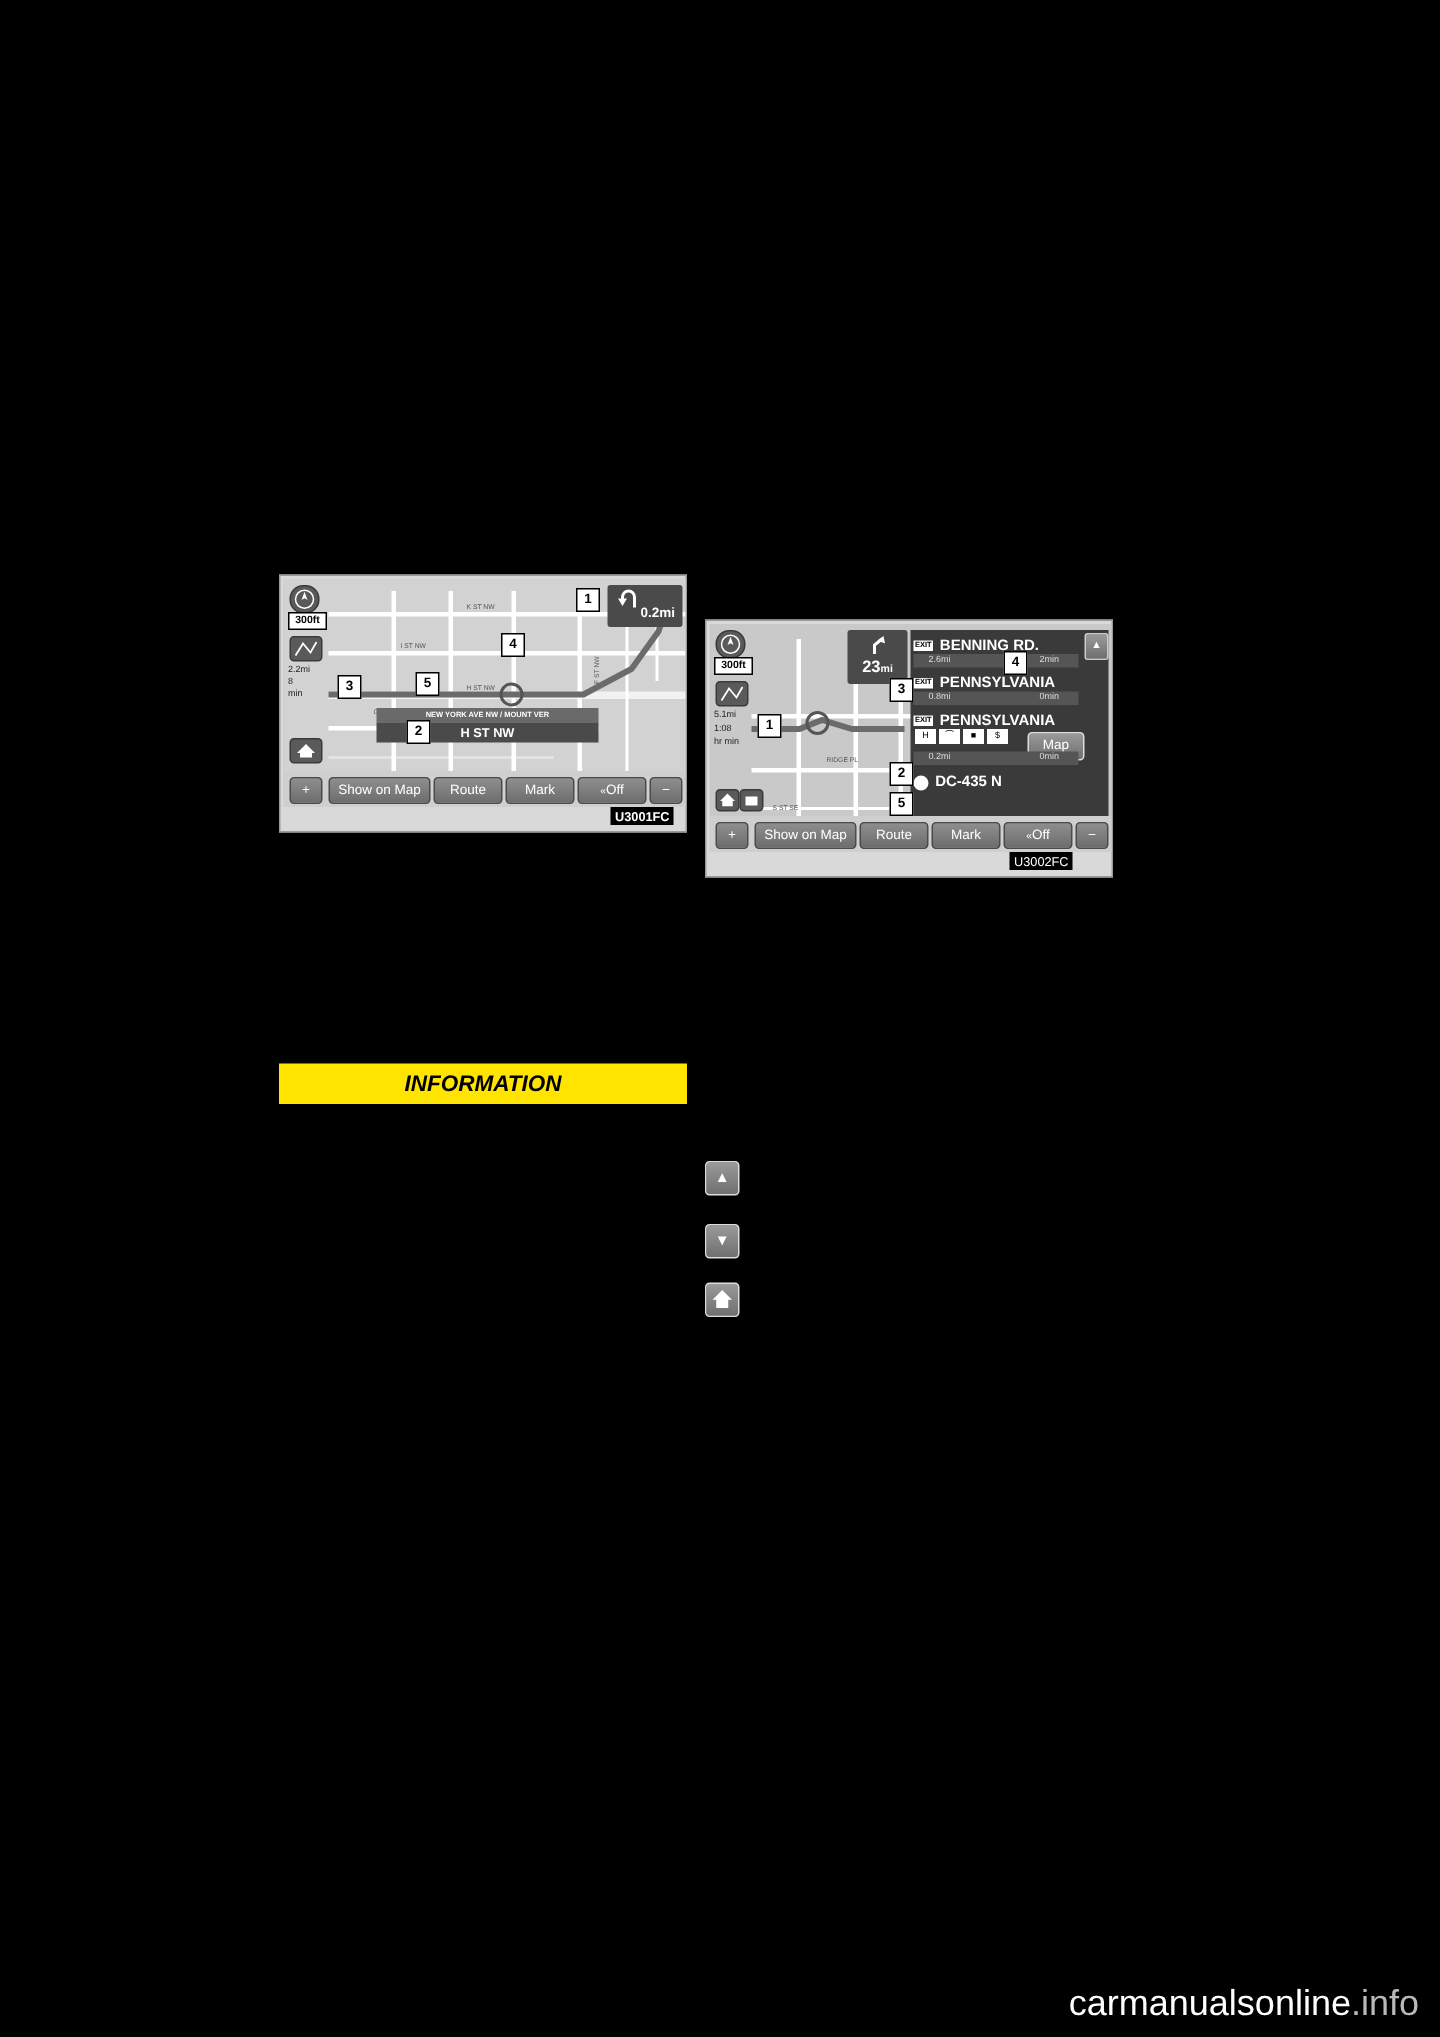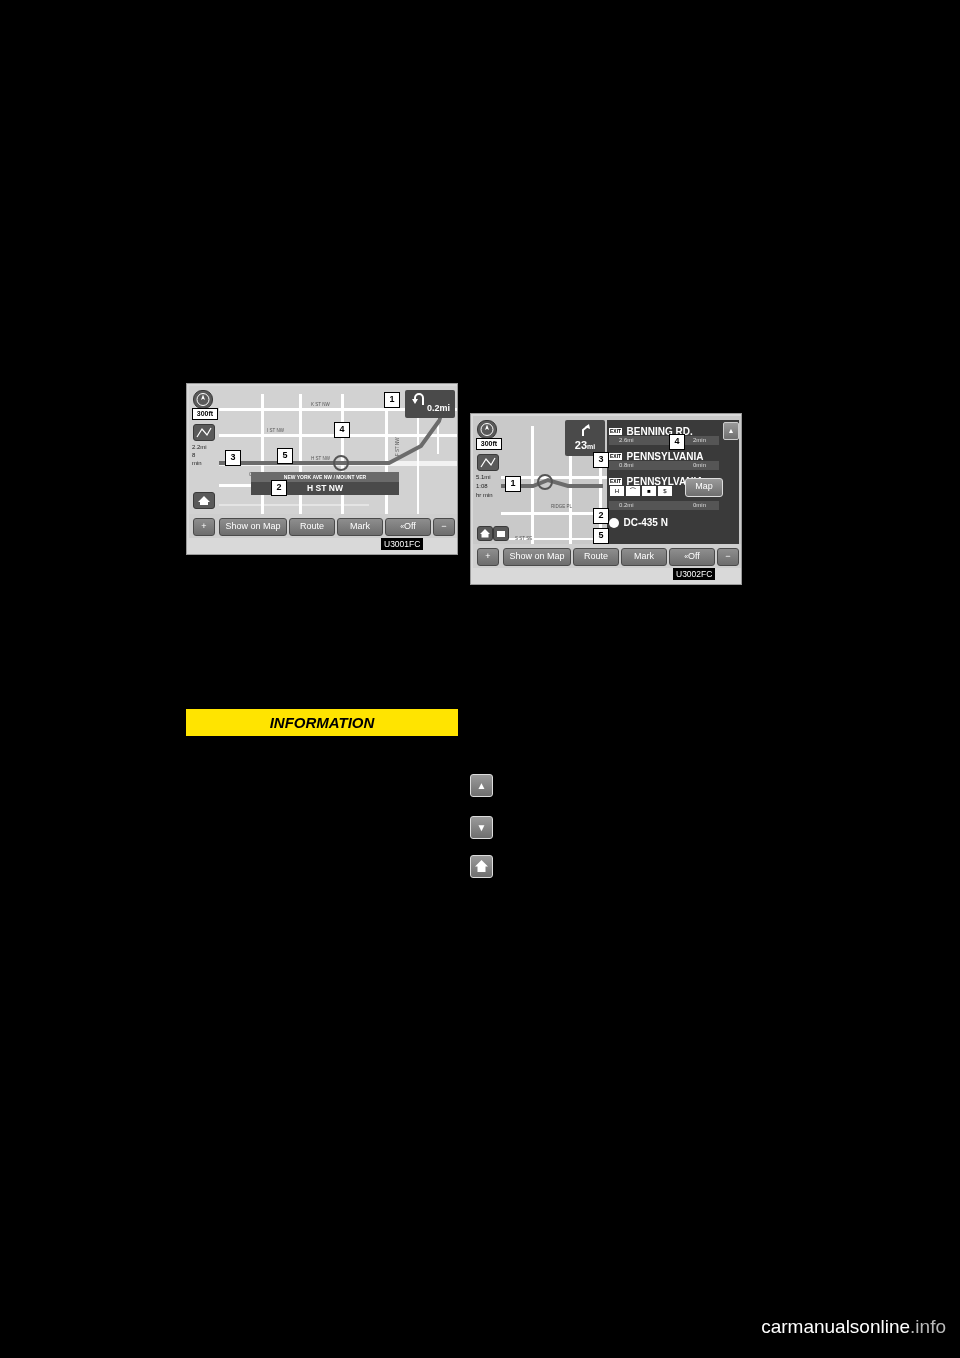--- a/index.html
+++ b/index.html
@@ -228,23 +228,23 @@
     color: #ffffff;
     font-size: 10px;
     line-height: 21px;
     text-align: center;
   }
 
   
   #footer {
     position: absolute;
     right: 14px;
-    bottom: 20px;
-    color: #ffffff;
-    font-size: 19px;
+    bottom: 8px;
+    color: #ffffff;
+    font-size: 24px;
     font-family: "Liberation Sans", sans-serif;
   }
   #footer .dim { color: #b9b9b9; }
 </style>
 </head>
 <body>
 
 <div id="fig1">
   <div class="screen">
     <div class="mapbg"></div>
@@ -316,21 +316,21 @@
     <div style="position:absolute; left:0; top:128px; width:268px; height:24px; background:#cfcfcf;"></div>
     <div class="btmbtn" style="left:4px; top:132px; width:20px; height:16px; line-height:14px;">+</div>
     <div class="btmbtn" style="left:30px; top:132px; width:66px; height:16px;">Show on Map</div>
     <div class="btmbtn" style="left:100px; top:132px; width:44px; height:16px;">Route</div>
     <div class="btmbtn" style="left:148px; top:132px; width:44px; height:16px;">Mark</div>
     <div class="btmbtn" style="left:196px; top:132px; width:44px; height:16px;">
       <span style="font-size:7px;">«</span><span>Off</span>
     </div>
     <div class="btmbtn" style="left:244px; top:132px; width:20px; height:16px; line-height:14px;">−</div>
   </div>
-  <div class="figcode-box" style="left:194px; top:154px;">U3001FC</div>
+  <div class="figcode-box" style="left:220px; top:154px;font-weight:bold;">U3001FC</div>
 </div>
 
 <div id="fig2">
   <div class="screen">
     <div class="mapbg"></div>
 
     <div class="roadH" style="left:28px; top:60px; width:110px;"></div>
     <div class="roadH" style="left:28px; top:96px; width:110px;"></div>
     <div class="roadH" style="left:28px; top:122px; width:110px; height:2px;"></div>
     <div class="roadV" style="left:58px; top:10px; height:118px;"></div>
@@ -407,21 +407,21 @@
 
     <div class="listrow" style="left:136px; top:56px; width:112px; height:13px;">
       <span class="exitbadge">EXIT</span>
       <span class="listname">PENNSYLVANIA</span>
     </div>
 
     <div style="position:absolute; left:137px; top:70px; width:14px; height:10px; background:#fff; color:#000; font-size:6px; text-align:center; line-height:10px;">H</div>
     <div style="position:absolute; left:153px; top:70px; width:14px; height:10px; background:#fff; color:#000; font-size:6px; text-align:center; line-height:10px;">⏜</div>
     <div style="position:absolute; left:169px; top:70px; width:14px; height:10px; background:#fff; color:#000; font-size:6px; text-align:center; line-height:10px;">■</div>
     <div style="position:absolute; left:185px; top:70px; width:14px; height:10px; background:#fff; color:#000; font-size:6px; text-align:center; line-height:10px;">$</div>
-    <div style="position:absolute; left:212px; top:62px; width:36px; height:17px; background:linear-gradient(#9a9a9a,#6f6f6f); border:1px solid #ddd; border-radius:3px; color:#fff; font-size:9px; line-height:15px; text-align:center;">Map</div>
+    <div style="position:absolute; left:212px; top:72px; width:36px; height:17px; background:linear-gradient(#9a9a9a,#6f6f6f); border:1px solid #ddd; border-radius:3px; color:#fff; font-size:9px; line-height:15px; text-align:center;">Map</div>
 
     <div class="subbar" style="left:136px; top:85px; width:110px;">
       <span class="listsub" style="position:absolute;left:10px;top:1px;">0.2mi</span>
       <span class="listsub" style="position:absolute;left:84px;top:1px;">0min</span>
     </div>
 
     <div style="position:absolute; left:136px; top:97px; width:126px; height:15px;">
       <span style="display:inline-block;width:10px;height:10px;border-radius:5px;background:#fff;vertical-align:middle;"></span>
       <span class="listname" style="font-size:10px;">DC-435 N</span>
     </div>

